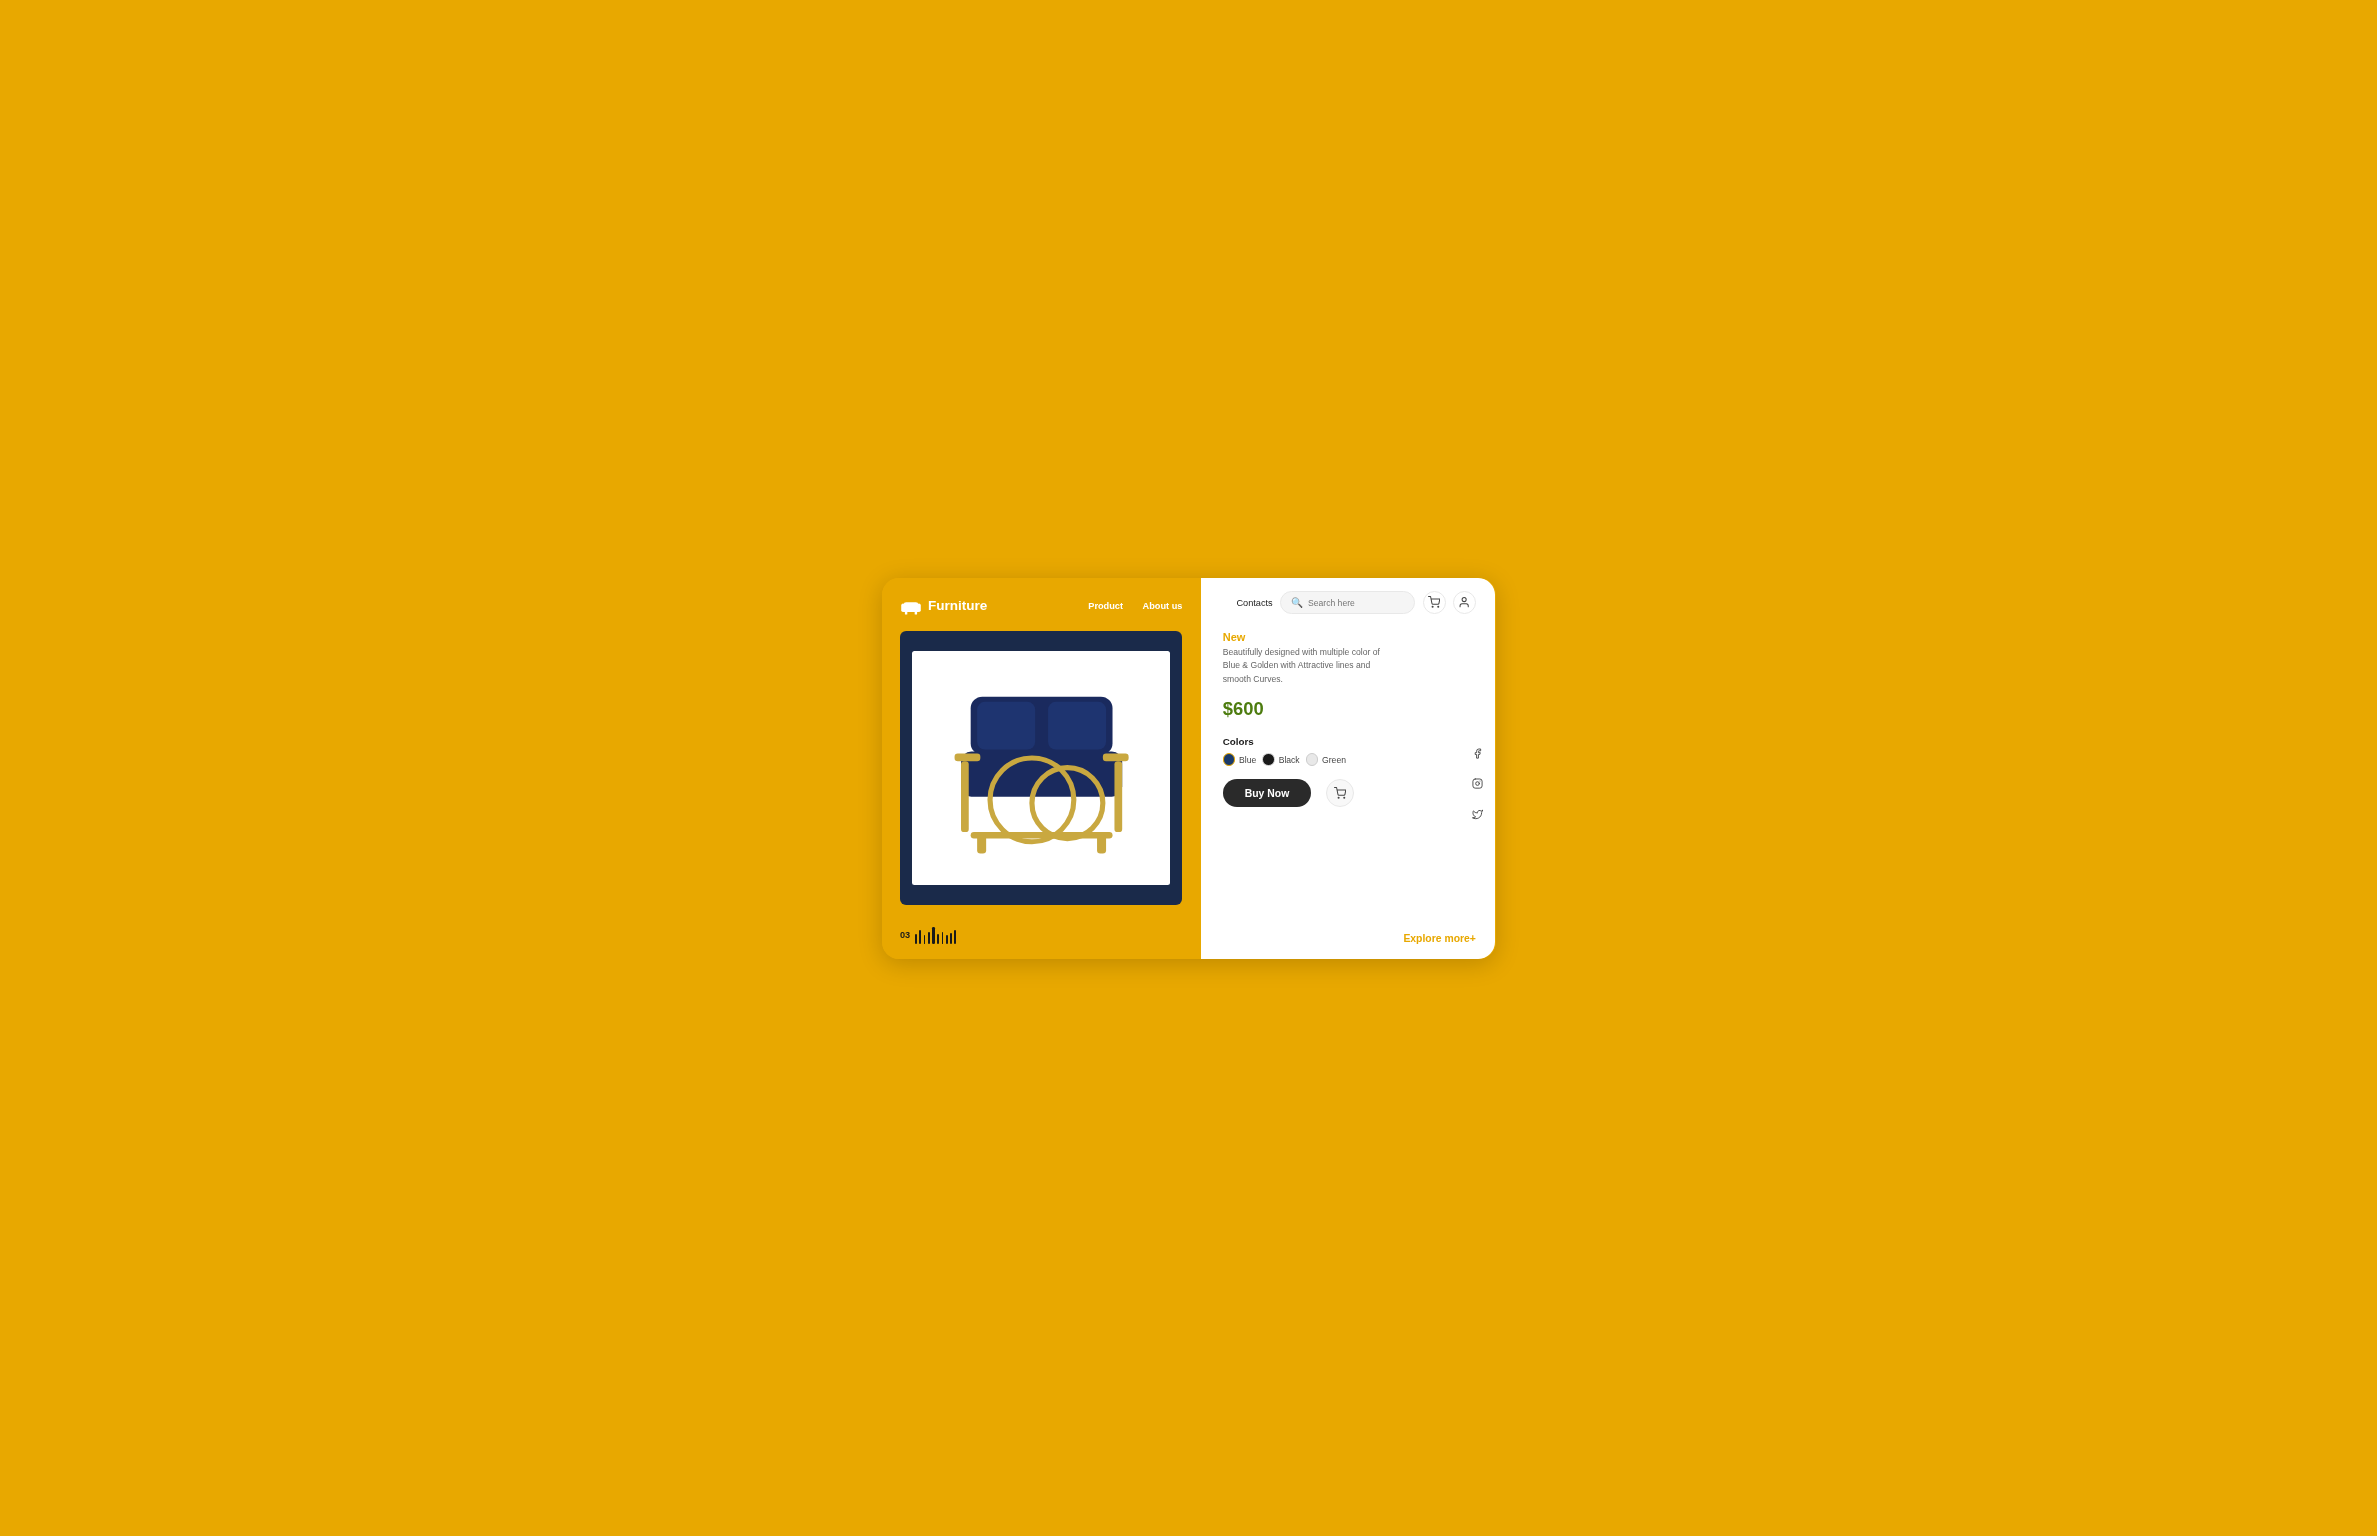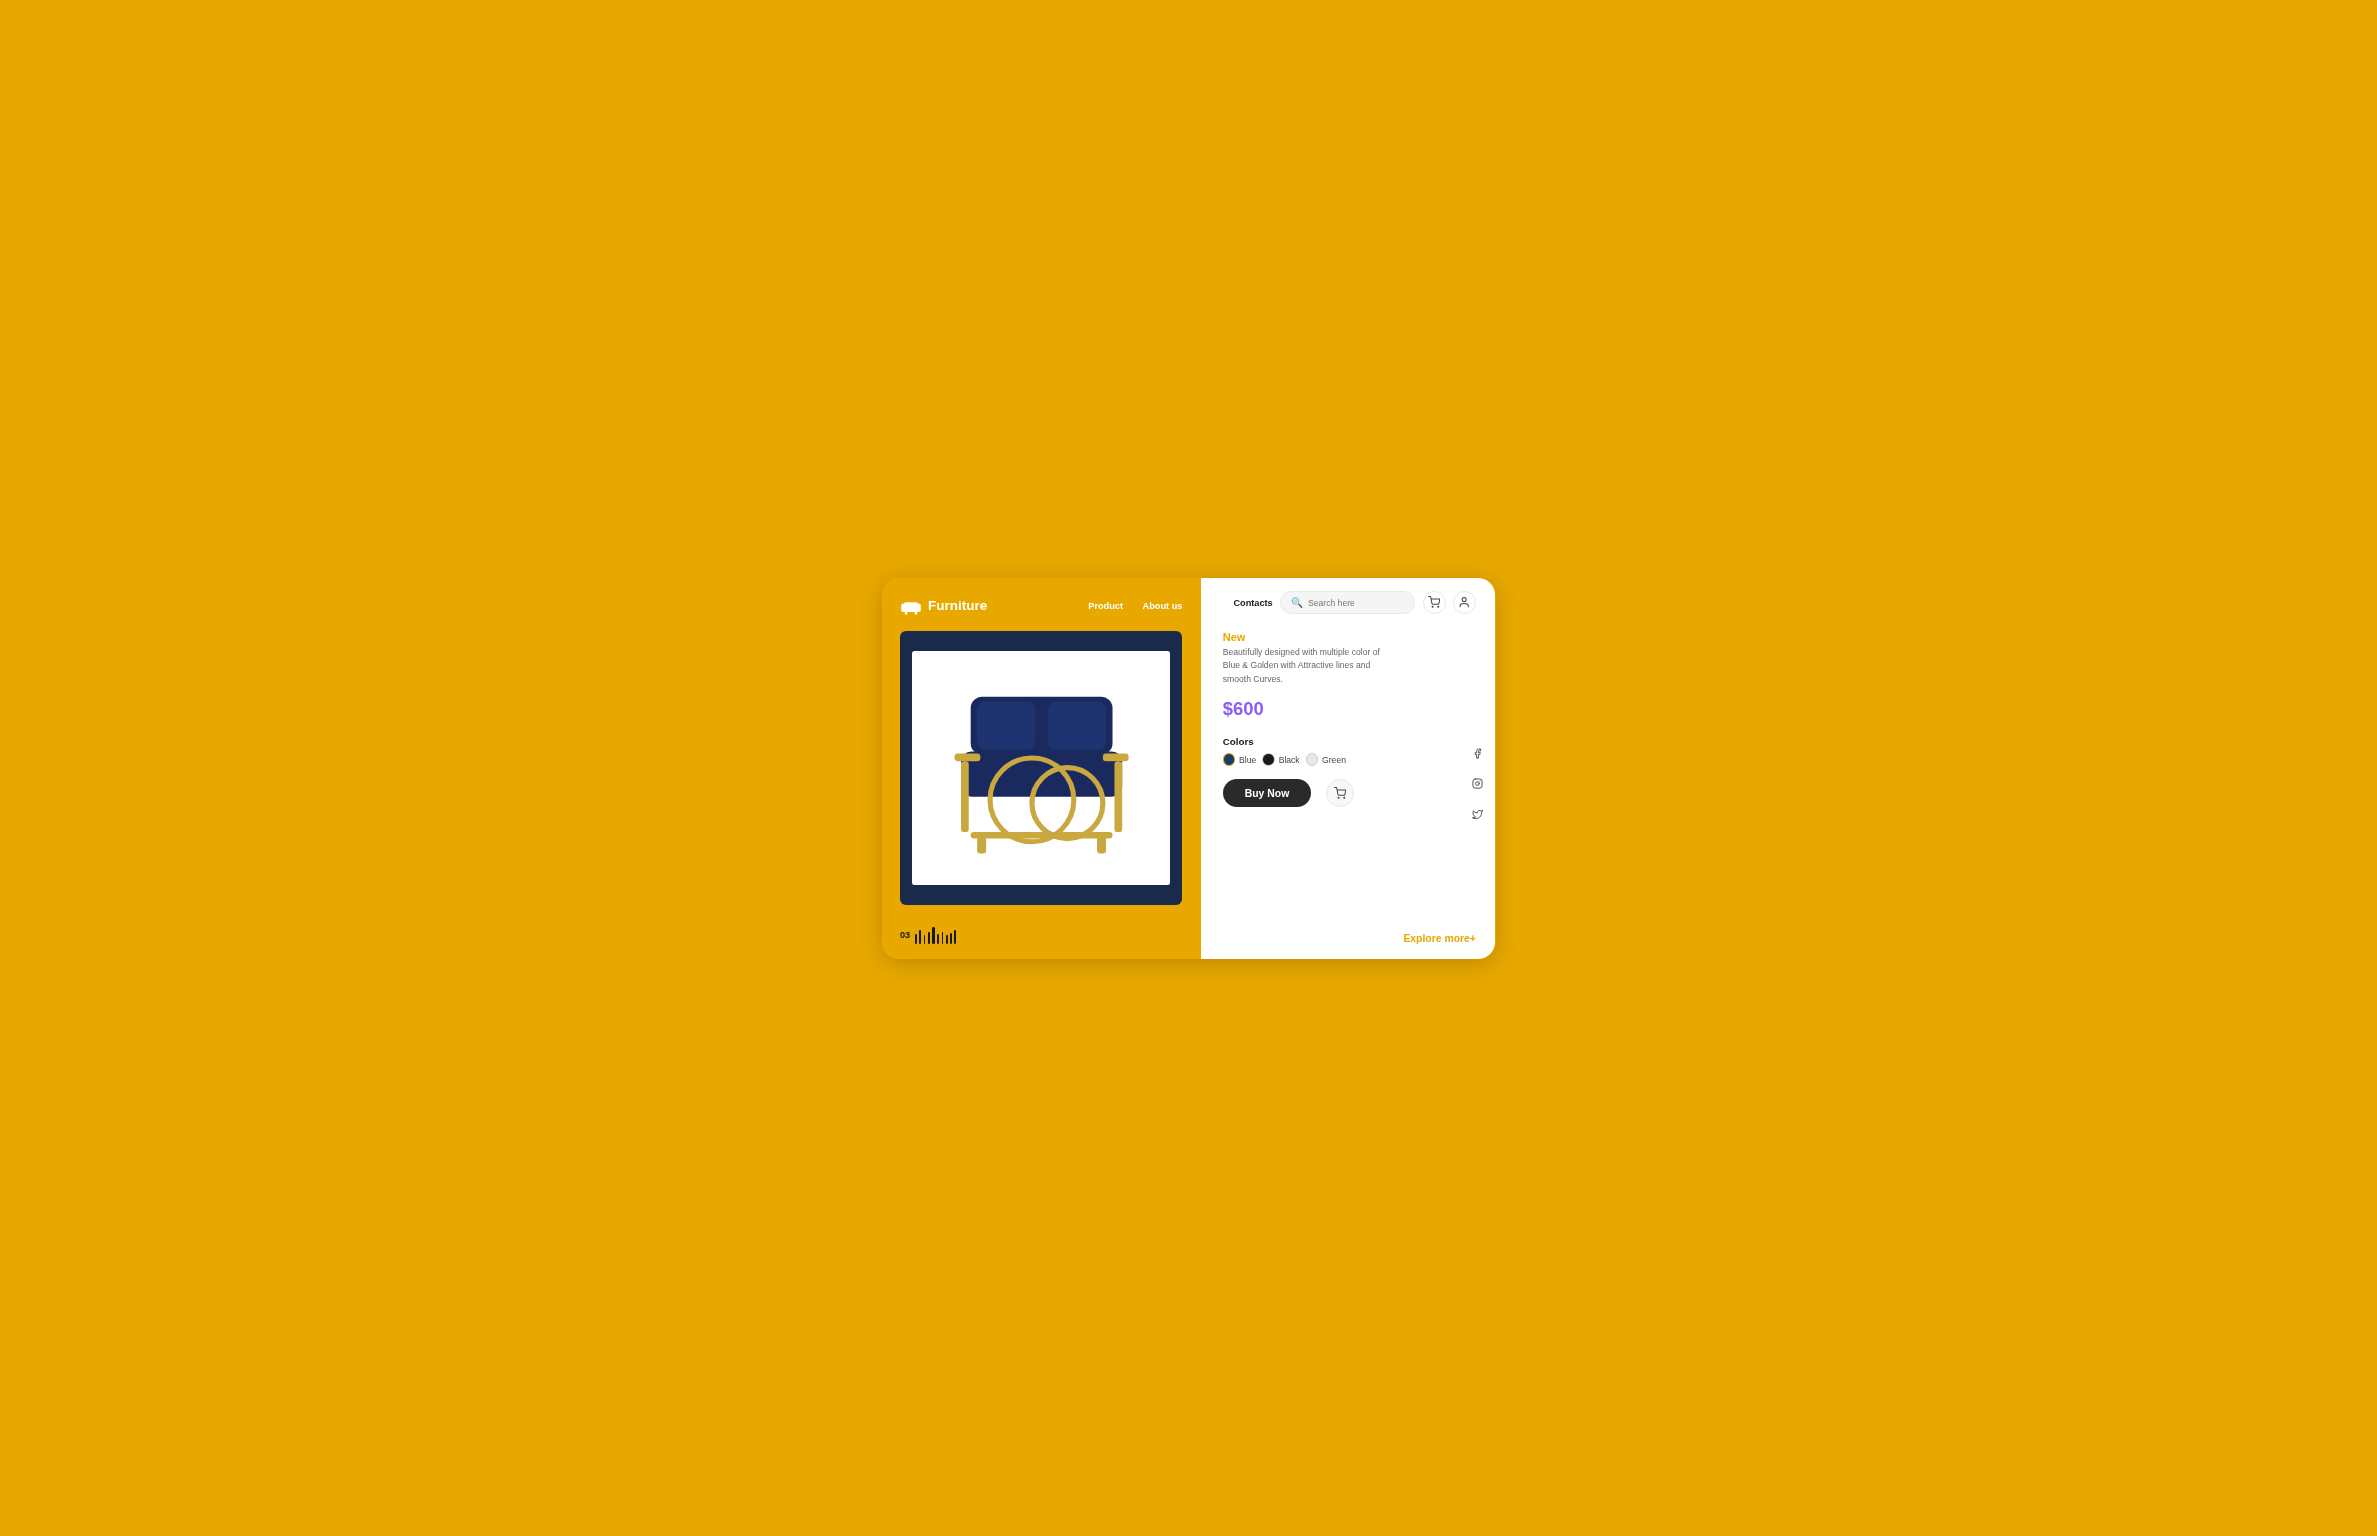--- a/index.html
+++ b/index.html
@@ -206,21 +206,21 @@
     .product-desc {
       font-size: 8.6px;
       color: #666;
       line-height: 1.6;
       max-width: 172px;
       margin-bottom: 11px;
     }
     .product-price {
       font-size: 18.4px;
       font-weight: 800;
-      color: #8b5cf6;
+      color: #4d7c0f;
       margin-bottom: 8.6px;
     }
     .colors-label {
       font-size: 9.8px;
       font-weight: 700;
       color: #1a1a1a;
       margin-bottom: 6.1px;
       margin-top: 8px;
     }
     .colors-row {
@@ -308,21 +308,21 @@
       font-weight: 700;
       text-align: right;
       margin-top: auto;
       cursor: pointer;
     }
 
     
     .nav-contacts {
       background: transparent;
       font-size: 9.2px;
-      font-weight: 700;
+      font-weight: 400;
       color: #1a1a1a;
     }
   </style>
 </head>
 <body>
 
 <div class="card">
 
   <div class="left-panel">
 

